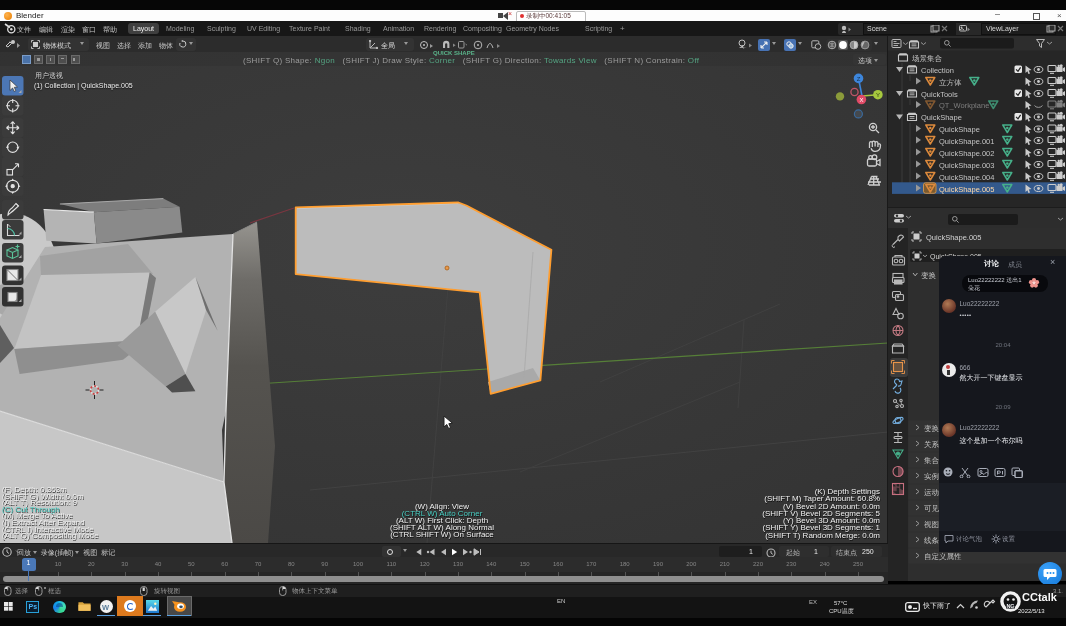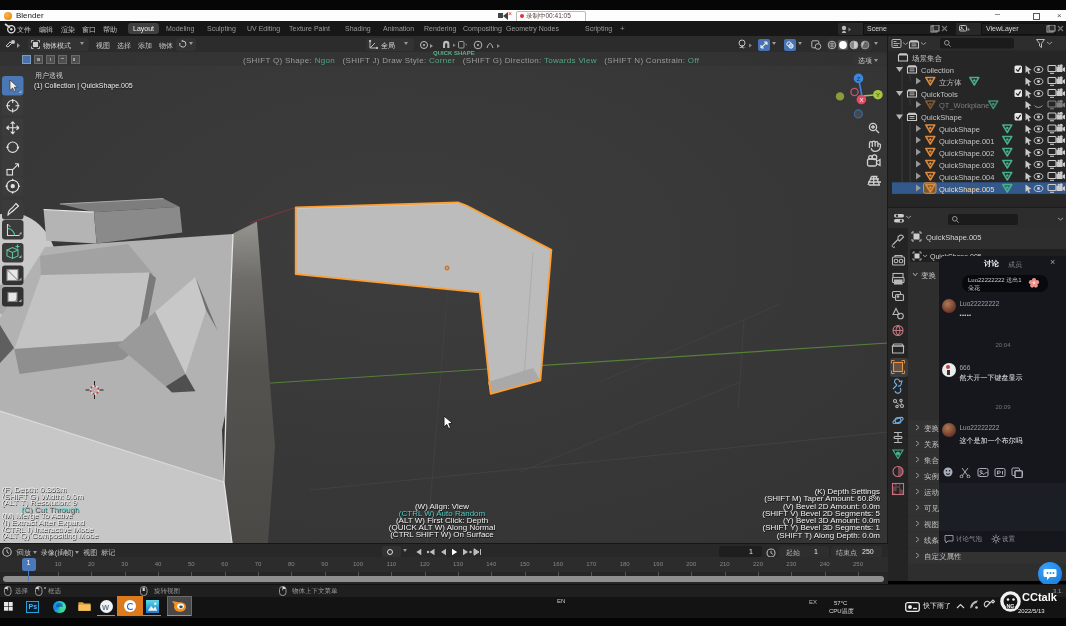--- a/index.html
+++ b/index.html
@@ -284,41 +284,41 @@
  <div class="a tx" style="left:858px;top:55.5px;font-size:7px;color:#c9c9c9;">选项 <span style="color:#999;font-size:6px;"><span class="dd"></span></span></div>
 
  <svg class="a" style="left:442px;top:415px;" width="12" height="16" viewBox="0 0 12 16">
         <path d="M2,1 L2,12 L4.8,9.5 L6.6,13.5 L8.6,12.6 L6.8,8.7 L10.5,8.3 Z" fill="#fff" stroke="#222" stroke-width="1"></path>
       </svg>
 
  <div class="a" style="left:2px;top:487px;font-size:8px;line-height:6.6px;color:#f0f0f0;text-shadow:0.5px 0.8px 0.5px rgba(0,0,0,.75);">
   <div class="tx">(F) Depth: 0.363m</div>
   <div class="tx">(SHIFT G) Width: 0.0m</div>
   <div class="tx">(ALT T) Resolution: 9</div>
-  <div class="tx" style="color:#49cfc4;text-align:center;">(C) Cut Through</div>
+  <div class="tx" style="color:#49cfc4;">(C) Cut Through</div>
   <div class="tx">(M) Merge To Active</div>
   <div class="tx">(I) Extract After Expand</div>
   <div class="tx">(CTRL I) Interactive Mode</div>
   <div class="tx">(ALT Q) Compositing Mode</div>
  </div>
  <div class="a" style="left:352px;top:504px;width:180px;text-align:center;font-size:8px;line-height:6.9px;color:#f0f0f0;text-shadow:0.5px 0.8px 0.5px rgba(0,0,0,.75);">
   <div class="tx">(W) Align: View</div>
-  <div class="tx" style="color:#49cfc4;">(CTRL W) Auto Random</div>
+  <div class="tx" style="color:#49cfc4;">(CTRL W) Auto Corner</div>
   <div class="tx">(ALT W) First Click: Depth</div>
-  <div class="tx">(QUICK ALT W) Along Normal</div>
+  <div class="tx">(SHIFT ALT W) Along Normal</div>
   <div class="tx">(CTRL SHIFT W) On Surface</div>
  </div>
  <div class="a" style="left:680px;top:488px;width:200px;text-align:right;font-size:8px;line-height:7.3px;color:#f0f0f0;text-shadow:0.5px 0.8px 0.5px rgba(0,0,0,.75);">
   <div class="tx">(K) Depth Settings</div>
   <div class="tx">(SHIFT M) Taper Amount: 60.8%</div>
   <div class="tx">(V) Bevel 2D Amount: 0.0m</div>
   <div class="tx">(SHIFT V) Bevel 2D Segments: 5</div>
   <div class="tx">(Y) Bevel 3D Amount: 0.0m</div>
   <div class="tx">(SHIFT Y) Bevel 3D Segments: 1</div>
-  <div class="tx">(SHIFT T) Along Depth: 0.0m</div>
+  <div class="tx">(SHIFT T) Random Merge: 0.0m</div>
  </div>
 
  <svg class="a" style="left:2px;top:74px;" width="23" height="236" viewBox="0 0 23 236">
   <g>
    <rect x="0" y="2" width="21.5" height="19.5" rx="3" fill="#4c77b5"></rect>
    <rect x="0" y="22" width="21.5" height="19.5" rx="3" fill="#3b3b3b"></rect>
    <rect x="0" y="44" width="21.5" height="19.5" rx="3" fill="#3b3b3b"></rect>
    <rect x="0" y="63.5" width="21.5" height="19.5" rx="3" fill="#3b3b3b"></rect>
    <rect x="0" y="83" width="21.5" height="19.5" rx="3" fill="#3b3b3b"></rect>
    <rect x="0" y="102.5" width="21.5" height="19.5" rx="3" fill="#3b3b3b"></rect>

